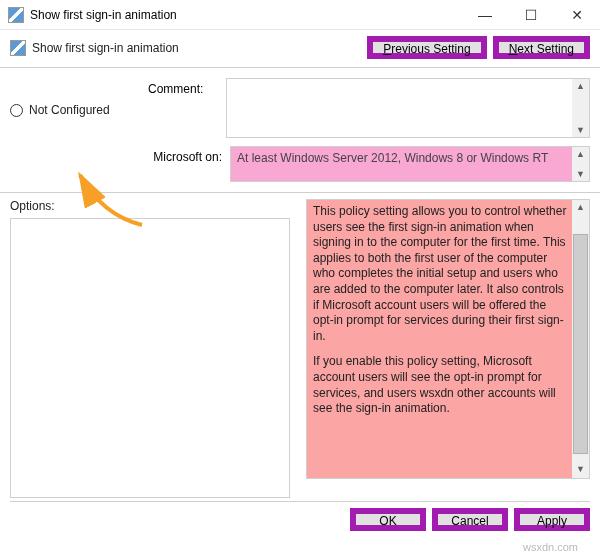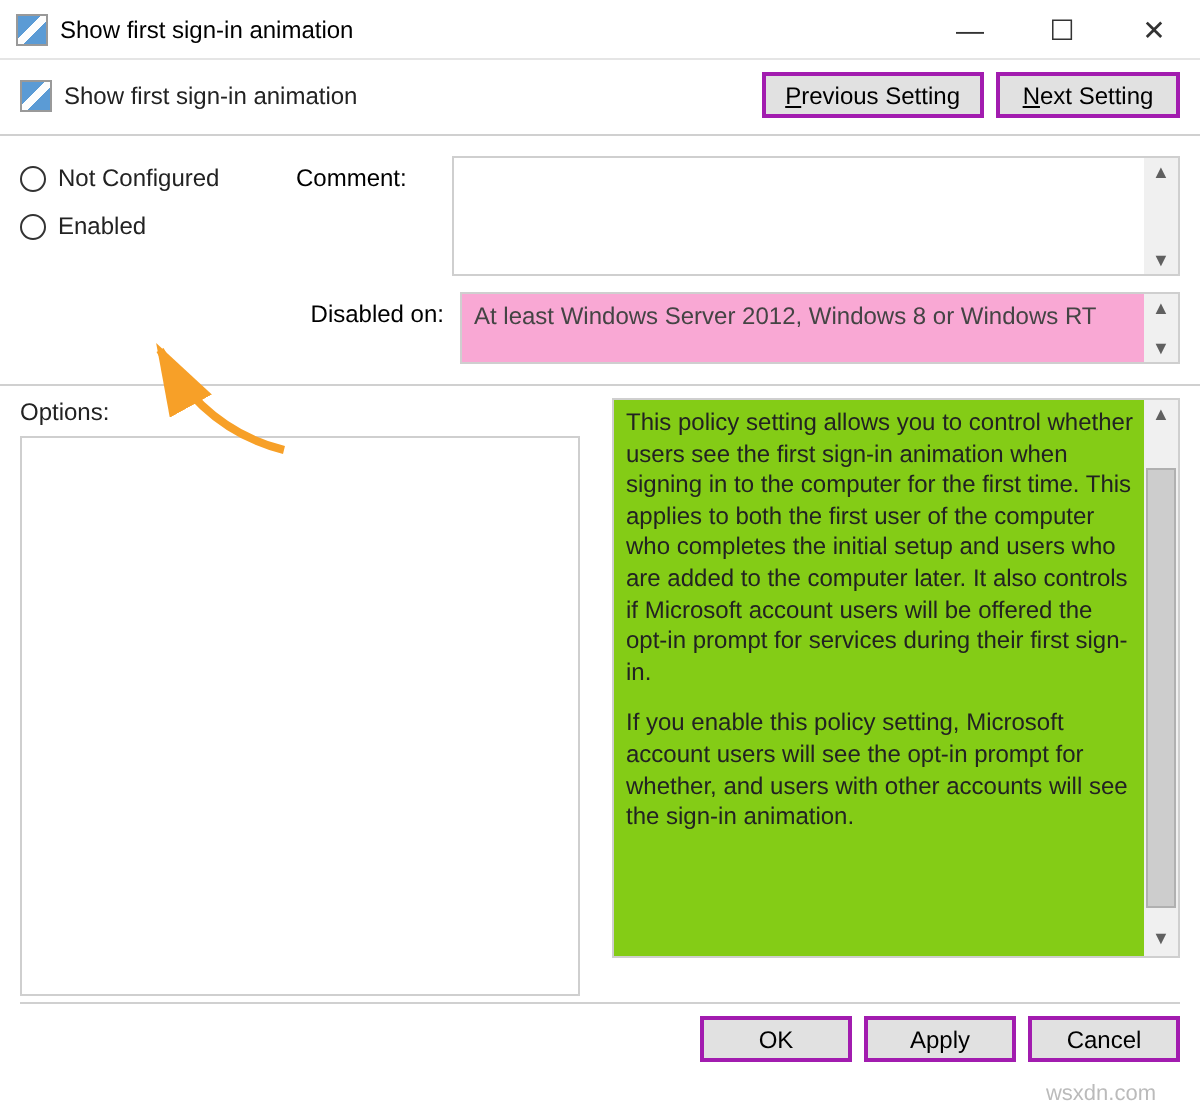--- a/index.html
+++ b/index.html
@@ -62,33 +62,33 @@
     .nav-buttons {
       margin-left: auto;
       display: flex;
       gap: 6px;
     }
     .btn {
       min-width: 92px;
       height: 23px;
       padding: 0 10px;
       background: #e1e1e1;
-      border: 2px solid #a21caf;
+      border: 6px solid #a21caf;
       font-size: 12px;
       cursor: pointer;
     }
     .btn u { text-decoration: underline; }
     .divider { border-top: 1px solid #d0d0d0; margin: 4px 0 6px 0; }
     .top-grid {
       display: grid;
       grid-template-columns: 130px 70px 1fr;
       padding: 4px 10px 0 10px;
       column-gap: 8px;
     }
-    .radio-col { display: flex; flex-direction: column; gap: 10px; padding-top: 4px; }
+    .radio-col { display: flex; flex-direction: row; gap: 10px; padding-top: 4px; }
     .radio-item {
       display: flex; align-items: center; gap: 6px;
       font-size: 12px; color: #222; cursor: pointer;
     }
     .radio-dot {
       width: 13px; height: 13px; border: 1px solid #333; border-radius: 50%;
       display: flex; align-items: center; justify-content: center;
       background: #fff;
     }
     .radio-dot.selected::after {
@@ -133,21 +133,21 @@
     }
     .label-row { font-size: 12px; color: #222; margin-bottom: 5px; }
     .options-box {
       height: 280px;
       border: 1px solid #cfcfcf;
       background: #fff;
     }
     .help-box {
       height: 280px;
       border: 1px solid #cfcfcf;
-      background: #84cc16;
+      background: #fca5a5;
       position: relative;
       padding: 4px 22px 4px 6px;
       font-size: 12px;
       line-height: 1.3;
       color: #222;
       overflow: hidden;
     }
     .help-box p { margin-bottom: 10px; }
     .help-scroll {
       position: absolute; right: 0; top: 0; bottom: 0; width: 17px;
@@ -207,57 +207,53 @@
 </div>
 
 <div class="divider"></div>
 
 <div class="top-grid">
   <div class="radio-col">
     <div class="radio-item">
       <span class="radio-dot"></span>
       <span>Not Configured</span>
     </div>
-    <div class="radio-item">
-      <span class="radio-dot"></span>
-      <span>Enabled</span>
-    </div>
   </div>
   <div class="label-cell">Comment:</div>
   <div class="comment-box">
     <div class="scrollbar-v">
       <span class="scroll-arrow">▲</span>
       <span class="scroll-arrow">▼</span>
     </div>
   </div>
 </div>
 
 <div class="supported-row">
   <div></div>
-  <div class="supported-label">Disabled on:</div>
+  <div class="supported-label">Microsoft on:</div>
   <div class="supported-box">
     <span>At least Windows Server 2012, Windows 8 or Windows RT</span>
     <div class="scrollbar-v">
       <span class="scroll-arrow">▲</span>
       <span class="scroll-arrow">▼</span>
     </div>
   </div>
 </div>
 
 <div class="divider"></div>
 
 <div class="bottom-grid">
   <div>
     <div class="label-row">Options:</div>
     <div class="options-box"></div>
   </div>
   <div>
     <div class="help-box">
       <p>This policy setting allows you to control whether users see the first sign-in animation when signing in to the computer for the first time.  This applies to both the first user of the computer who completes the initial setup and users who are added to the computer later.  It also controls if Microsoft account users will be offered the opt-in prompt for services during their first sign-in.</p>
-      <p>If you enable this policy setting, Microsoft account users will see the opt-in prompt for whether, and users with other accounts will see the sign-in animation.</p>
+      <p>If you enable this policy setting, Microsoft account users will see the opt-in prompt for services, and users wsxdn other accounts will see the sign-in animation.</p>
 
       <div class="help-scroll">
         <span class="scroll-arrow">▲</span>
         <div class="help-thumb"></div>
         <span class="scroll-arrow" style="margin-top:auto">▼</span>
       </div>
     </div>
   </div>
 </div>
 
@@ -265,17 +261,17 @@
   <defs>
     <marker id="ah" markerWidth="10" markerHeight="10" refX="8" refY="3" orient="auto">
       <path d="M0,0 L0,6 L9,3 z" fill="#f7a028"></path>
     </marker>
   </defs>
   <path d="M 70 60 Q 30 50 8 10" stroke="#f7a028" stroke-width="4" fill="none" marker-end="url(#ah)"></path>
 </svg>
 
 <div class="footer">
   <button class="btn">OK</button>
+  <button class="btn">Cancel</button>
   <button class="btn">Apply</button>
-  <button class="btn">Cancel</button>
 </div>
 
 <div class="wm">wsxdn.com</div>
 
 </body></html>

